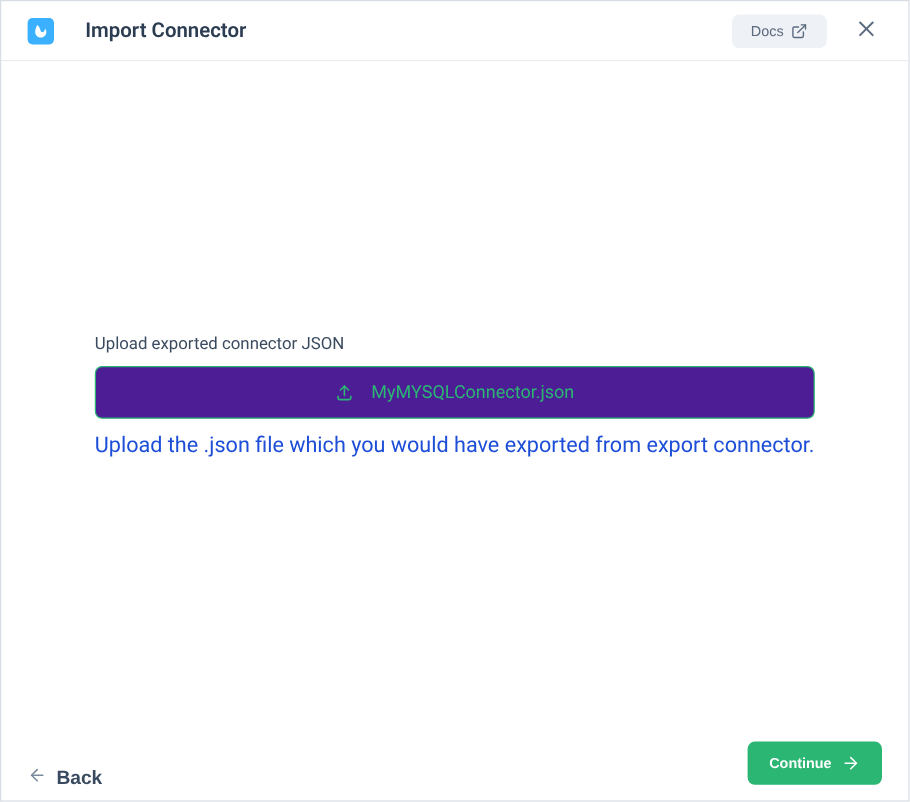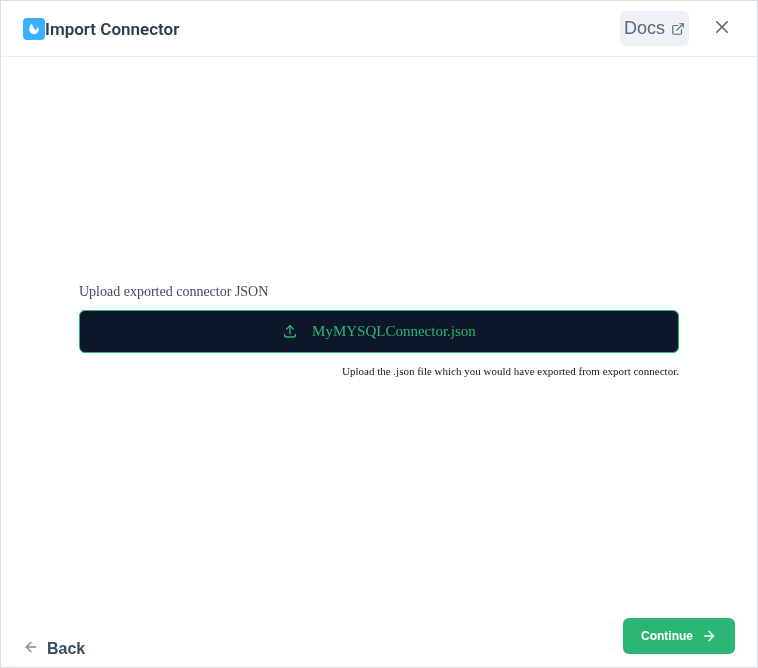--- a/index.html
+++ b/index.html
@@ -15,21 +15,21 @@
   .header {
     display: flex;
     align-items: center;
     justify-content: space-between;
     padding: 10px 22px 10px 22px;
     border-bottom: 1px solid #e9edf1;
   }
   .header-left {
     display: flex;
     align-items: center;
-    gap: 0;
+    gap: 26px;
   }
   .app-icon {
     width: 22px;
     height: 22px;
     background: #3ab0ff;
     border-radius: 4px;
     display: flex;
     align-items: center;
     justify-content: center;
   }
@@ -43,22 +43,22 @@
     display: flex;
     align-items: center;
     gap: 20px;
   }
   .docs-btn {
     display: inline-flex;
     align-items: center;
     gap: 6px;
     background: #eef1f5;
     color: #5b6b7f;
-    font-size: 18px;
-    padding: 7px 4px;
+    font-size: 12px;
+    padding: 7px 16px;
     border-radius: 6px;
     border: none;
     cursor: pointer;
     font-weight: 500;
     justify-content: center;
   }
   .docs-btn svg { display: block; }
   .close-btn {
     background: none;
     border: none;
@@ -70,51 +70,49 @@
   .main {
     position: absolute;
     top: 54px;
     bottom: 62px;
     left: 0;
     right: 0;
     display: flex;
     flex-direction: column;
     justify-content: center;
     align-items: center;
-    font-family: Liberation Serif, serif;
   }
   .upload-block {
     width: 600px;
   }
   .upload-label {
     font-size: 14px;
     color: #3a4b60;
     margin-bottom: 10px;
   }
   .upload-box {
     border: 1px solid #2bb673;
     border-radius: 6px;
     padding: 12px 0;
     display: flex;
     align-items: center;
     justify-content: center;
     gap: 14px;
     cursor: pointer;
-    background: #0f172a;
+    background: #4c1d95;
   }
   .upload-box svg { display: block; }
   .upload-filename {
     font-size: 15px;
     color: #2bb673;
   }
   .upload-hint {
     margin-top: 12px;
-    font-size: 11px;
-    color: #0f172a;
-    text-align: right;
+    font-size: 18px;
+    color: #1d4ed8;
   }
   .footer {
     position: absolute;
     bottom: 0;
     left: 0;
     right: 0;
     height: 62px;
     display: flex;
     align-items: center;
     justify-content: space-between;

